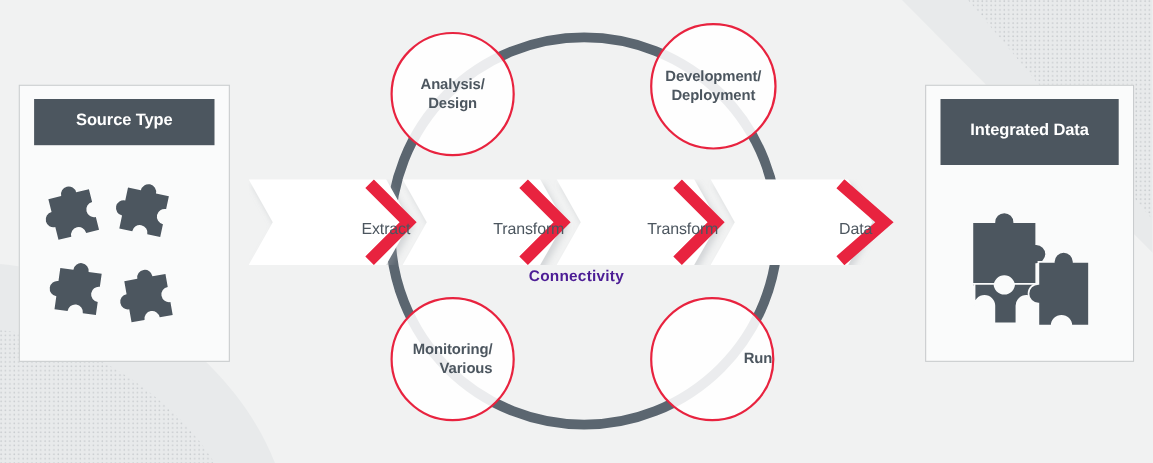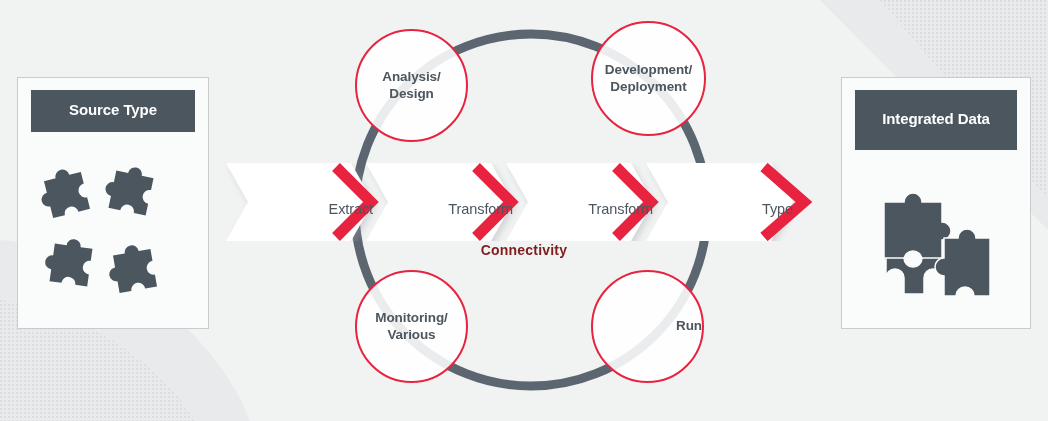--- a/index.html
+++ b/index.html
@@ -86,30 +86,30 @@
     justify-content: center;
     text-align: center;
     color: #4c565f;
     font-weight: bold;
     font-size: 13.5px;
     line-height: 1.22;
     letter-spacing: -0.1px;
   }
   .node-analysis    { left: 355px; top: 29px;  width: 113px; height: 113px; }
   .node-development { left: 591px; top: 21px;  width: 115px; height: 115px; }
-  .node-monitoring  { left: 355px; top: 270px; width: 113px; height: 113px; }
+  .node-monitoring  { left: 355px; top: 270px; width: 113px; height: 113px; text-align: right; }
   .node-run         { left: 591px; top: 270px; width: 113px; height: 113px; justify-content: flex-end; }
 
   
   .connectivity {
     position: absolute;
     left: 0; right: 0;
     top: 242px;
     text-align: center;
-    color: #7f1d1d;
+    color: #4c1d95;
     font-weight: bold;
     font-size: 14px;
     letter-spacing: 0.2px;
   }
 
   
   .flow {
     position: absolute;
     left: 226px;
     top: 163px;
@@ -192,21 +192,21 @@
     <div class="flow-label" style="left:0px;width:147px;">
       <span>Extract</span>
     </div>
     <div class="flow-label" style="left:140px;width:147px;">
       <span>Transform</span>
     </div>
     <div class="flow-label" style="left:280px;width:147px;">
       <span>Transform</span>
     </div>
     <div class="flow-label" style="left:420px;width:147px;">
-      <span>Type</span>
+      <span>Data</span>
     </div>
   </div>
 
   <div class="connectivity">Connectivity</div>
 
   <div class="node node-analysis">
     <div>
       <span>Analysis/</span><br>
       <span>Design</span>
     </div>

